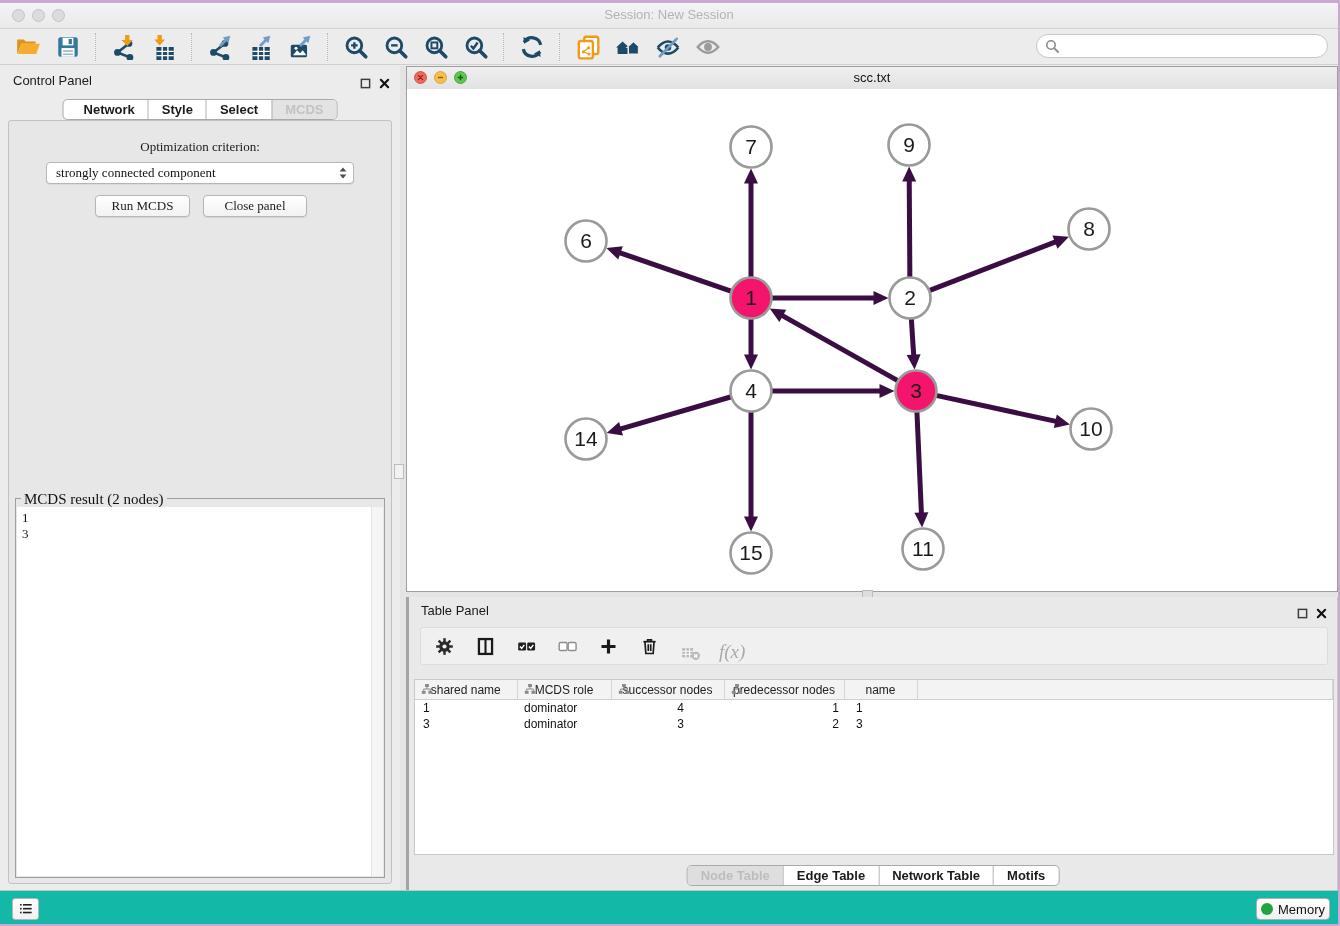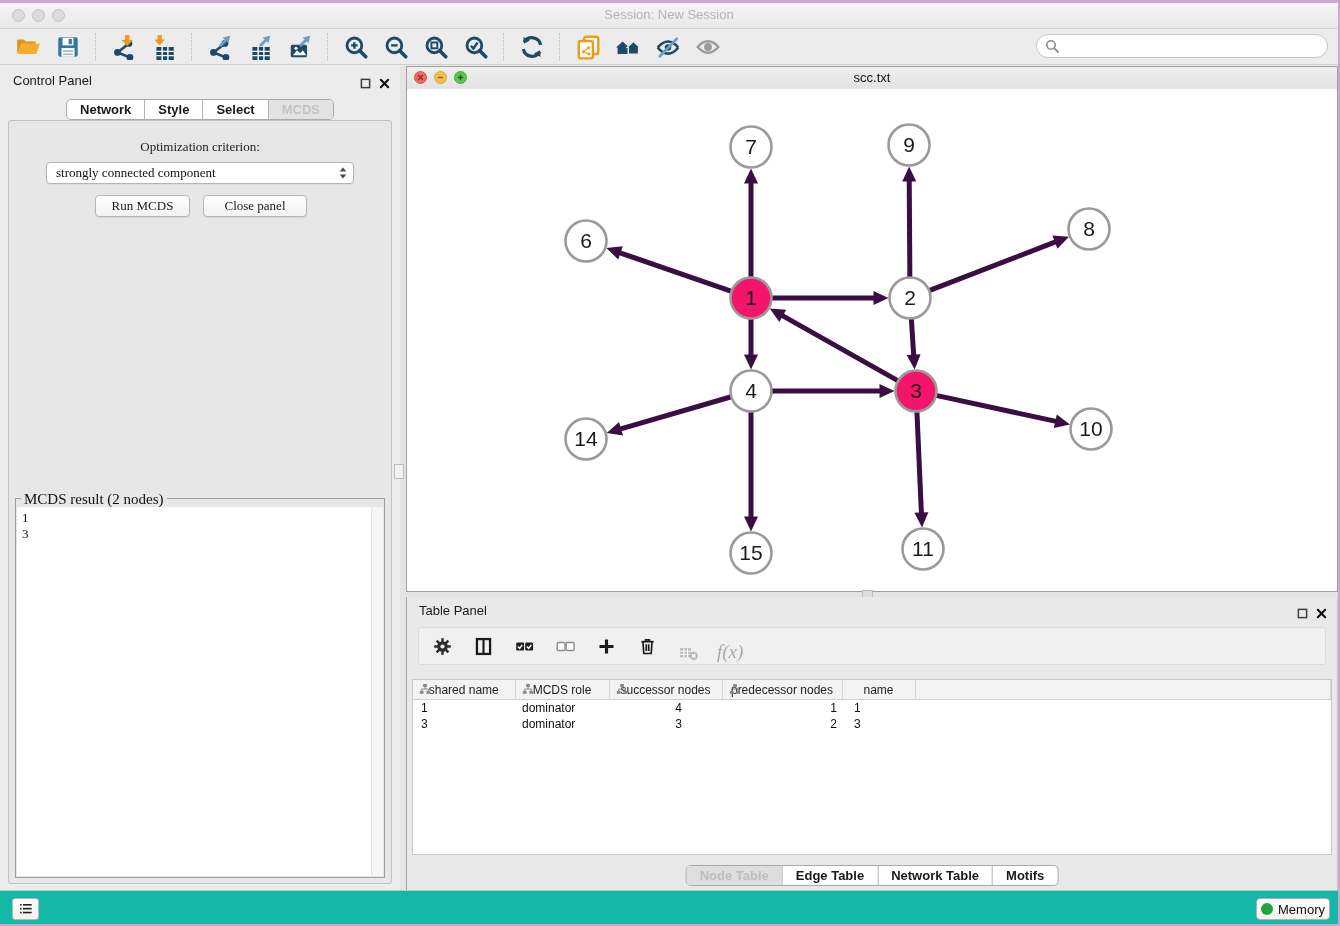--- a/index.html
+++ b/index.html
@@ -28,21 +28,21 @@
   .ph-icons .icon{width:11px;height:11px;display:inline-block;}
 
   
   #control-panel{position:absolute;left:0;top:63px;width:400px;height:824px;background:#ececec;}
   #cp-header{position:absolute;left:0;top:0;width:100%;height:28px;}
   #cp-header .panel-header-title{position:absolute;left:13px;top:7px;}
   .seg-tabs{display:inline-flex;background:#fff;border:1px solid #a9a9a9;border-radius:5px;overflow:hidden;height:21px;box-sizing:border-box;}
   .seg{padding:2px 13px;font-size:13px;font-weight:bold;color:#1a1a1a;white-space:nowrap;line-height:16px;}
   .seg + .seg{border-left:1px solid #b4b4b4;}
   .seg.sel{background:#e3e3e3;color:#c2c2c2;}
-  #cp-tabs{position:absolute;top:33px;left:50%;transform:translateX(-50%);z-index:2;}
+  #cp-tabs{position:absolute;top:33px;left:50%;transform:translateX(-50%);z-index:2;padding-left:7px;}
   #cp-content{position:absolute;left:8px;right:8px;top:54px;bottom:6px;background:#e7e7e7;border:1px solid #c2c2c2;border-radius:3px;font-family:Liberation Serif, serif;}
   #opt-label{position:absolute;left:0;right:0;top:18px;text-align:center;font-size:13px;color:#1a1a1a;}
   #criterion-select{position:absolute;left:37px;top:41px;width:308px;height:22px;background:#fff;border:1px solid #b5b5b5;border-radius:4px;box-sizing:border-box;display:flex;align-items:center;box-shadow:0 1px 1px rgba(0,0,0,.06);}
   #criterion-select .val{flex:1;font-size:13px;padding-left:9px;color:#111;}
   #criterion-select .chev{width:16px;height:16px;margin-right:2px;}
   .aqua-btn{position:absolute;height:22px;background:linear-gradient(#ffffff,#f2f2f2);border:1px solid #b6b6b6;border-radius:4px;font-size:13px;color:#1a1a1a;box-shadow:0 1px 1px rgba(0,0,0,.08);padding:0;font-family:inherit;}
   #run-btn{left:86px;top:74px;width:95px;}
   #closepanel-btn{left:194px;top:74px;width:104px;}
   #result-box{position:absolute;left:6px;right:6px;top:377px;bottom:5px;border:1px solid #9e9e9e;background:#e7e7e7;}
   #result-title{position:absolute;left:5px;top:-8px;background:#e7e7e7;padding:0 3px;font-size:15px;color:#111;}
@@ -61,21 +61,21 @@
   #net-titlebar{position:absolute;left:0;top:0;width:100%;height:22px;background:linear-gradient(#efefef,#e2e2e2);border-bottom:1px solid #b9b9b9;}
   #net-title{position:absolute;left:0;right:0;top:3px;text-align:center;font-size:13px;color:#111;}
   .tl-mini{position:absolute;top:4px;width:13px;height:13px;border-radius:50%;box-sizing:border-box;}
   .tl-mini svg{position:absolute;left:0;top:0;width:100%;height:100%;}
   #tl-close{left:7px;background:#ed6a5e;border:1px solid #d5544a;}
   #tl-min{left:27px;background:#f5bf4f;border:1px solid #dda62f;}
   #tl-max{left:47px;background:#61c455;border:1px solid #4aa73c;}
   #net-canvas{position:absolute;left:0;top:22px;width:930px;height:502px;background:#fff;}
 
   
-  #table-panel{position:absolute;left:406px;top:594px;width:932px;height:293px;background:#e9e9e9;border-left:1px solid #a3a3a3;border-right:1px solid #c9c9c9;box-sizing:border-box;}
+  #table-panel{position:absolute;left:406px;top:594px;width:932px;height:293px;background:#e9e9e9;border-left:3px solid #a3a3a3;border-right:1px solid #c9c9c9;box-sizing:border-box;}
   #tp-header{position:absolute;left:0;top:0;width:100%;height:26px;}
   #tp-header .panel-header-title{position:absolute;left:12px;top:6px;}
   #tp-toolbar{position:absolute;left:11px;top:30px;width:908px;height:38px;background:#f0f0f0;border:1px solid #dcdcdc;border-radius:3px;display:flex;align-items:center;padding-left:11px;box-sizing:border-box;gap:17px;}
   .tp-btn{border:none;background:transparent;padding:0;width:24px;height:24px;display:flex;align-items:center;justify-content:center;}
   .tp-btn .icon{width:21px;height:21px;display:inline-block;}
   .tp-btn.disabled{opacity:1;margin-top:12px;}
   #fx-glyph{font-family:"Liberation Serif","DejaVu Serif",serif;font-style:italic;font-size:19px;color:#a9a9a9;}
   #node-table{position:absolute;left:5px;top:82px;width:920px;height:176px;background:#fff;border:1px solid #c9c9c9;box-sizing:border-box;}
   table{border-collapse:collapse;table-layout:fixed;width:100%;}
   th{height:19px;background:#f3f3f3;border-right:1px solid #d6d6d6;border-bottom:1px solid #cfcfcf;font-size:12px;font-weight:normal;color:#222;position:relative;padding:0;}

